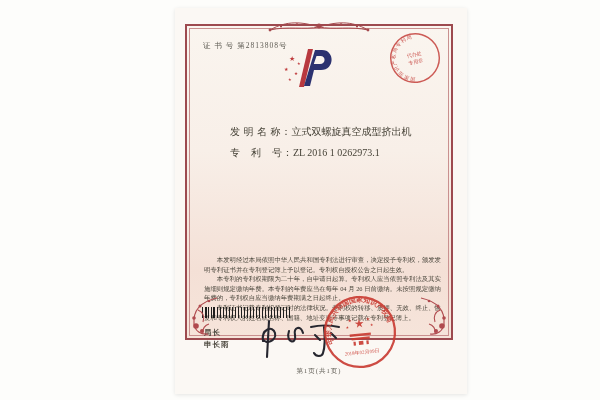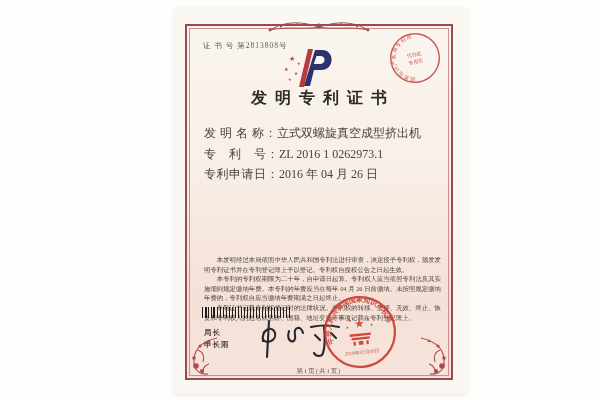--- a/index.html
+++ b/index.html
@@ -8,21 +8,21 @@
     background:#fdfdfb;
     font-family:"Liberation Serif","DejaVu Serif",serif;
     color:#3a3833;
   }
   .paper{
     position:absolute;left:175px;top:8px;width:292px;height:386px;
     background:#fbf8f4;
     box-shadow:0 1px 4px rgba(0,0,0,0.10);
   }
   .frame{
-    position:absolute;left:10px;top:16px;width:268px;height:356px;
+    position:absolute;left:10px;top:16px;width:268px;height:316px;
     border:2px solid #9d4a4f;
     background:linear-gradient(180deg,#faf5ef 0%,#f8efe8 40%,#f4e0d6 78%,#f6e4da 100%);
     box-sizing:border-box;
   }
   .frame-inner{
     position:absolute;left:2px;top:2px;right:2px;bottom:2px;
     border:1px solid #c9908f;
     pointer-events:none;
   }
   .garland{position:absolute;left:50%;top:-9px;transform:translateX(-50%);width:104px;height:18px;}
@@ -31,21 +31,21 @@
     font-size:7.5px;letter-spacing:1px;color:#5d5a52;
   }
   .agent-seal{position:absolute;right:8px;top:4px;width:56px;height:56px;opacity:.85;transform:rotate(-12deg);}
   .logo{position:absolute;left:94px;top:22px;width:62px;height:40px;}
   .title{
     position:absolute;left:0;top:62px;width:100%;
     text-align:center;font-size:16px;font-weight:bold;color:#2c2a26;
     letter-spacing:8px;text-indent:8px;
   }
   .fields{position:absolute;left:17px;top:99px;width:236px;}
-  .field-row{height:20.5px;font-size:12px;color:#474338;white-space:nowrap;}
+  .field-row{height:20.5px;font-size:10px;color:#474338;white-space:nowrap;margin-left:26px;}
   .field-row .lbl{letter-spacing:.5px;}
   .paras{position:absolute;left:17px;top:229px;width:237px;font-size:6.4px;line-height:9.6px;color:#4a463c;text-align:justify;}
   .paras p{margin:0;text-indent:2em;}
   .barcode{
     position:absolute;left:15px;top:281px;width:90px;height:11px;
     background:repeating-linear-gradient(90deg,
       #1e1e1e 0 1px,transparent 1px 2.5px,
       #1e1e1e 2.5px 4.5px,transparent 4.5px 6px,
       #1e1e1e 6px 6.7px,transparent 6.7px 9px);
   }
@@ -99,31 +99,27 @@
         <text x="8" y="13" font-size="7">★</text>
         <text x="3" y="23" font-size="5">★</text>
         <text x="13" y="27" font-size="4.5">★</text>
         <text x="7" y="33" font-size="4">★</text>
         <text x="16" y="17" font-size="4">★</text>
       </g>
       <polygon points="27,1 32,1 23,39 18,39" fill="#b8393f"></polygon>
       <path d="M34,2 L41,2 C54,2 54,22 40,22 L33,22 L29,38 L23,38 Z M35.5,8 L32.8,16 L39,16 C45,16 45,8 39.5,8 Z" fill="#2c3270"></path>
     </svg>
 
-    <div class="title">发明专利证书</div>
 
     <div class="fields">
       <div class="field-row">
         <span class="lbl">发 明 名 称：</span><span>立式双螺旋真空成型挤出机</span>
       </div>
       <div class="field-row">
         <span class="lbl">专　利　号：</span><span>ZL 2016 1 0262973.1</span>
-      </div>
-      <div class="field-row">
-        <span class="lbl">专利申请日：</span><span>2016 年 04 月 26 日</span>
       </div>
     </div>
 
     <div class="paras">
       <p>本发明经过本局依照中华人民共和国专利法进行审查，决定授予专利权，颁发发明专利证书并在专利登记簿上予以登记。专利权自授权公告之日起生效。</p>
       <p>本专利的专利权期限为二十年，自申请日起算。专利权人应当依照专利法及其实施细则规定缴纳年费。本专利的年费应当在每年 04 月 26 日前缴纳。未按照规定缴纳年费的，专利权自应当缴纳年费期满之日起终止。</p>
       <p>专利证书记载专利权登记时的法律状况。专利权的转移、质押、无效、终止、恢复和专利权人的姓名或名称、国籍、地址变更等事项记载在专利登记簿上。</p>
     </div>
 
     <div class="barcode"></div>

